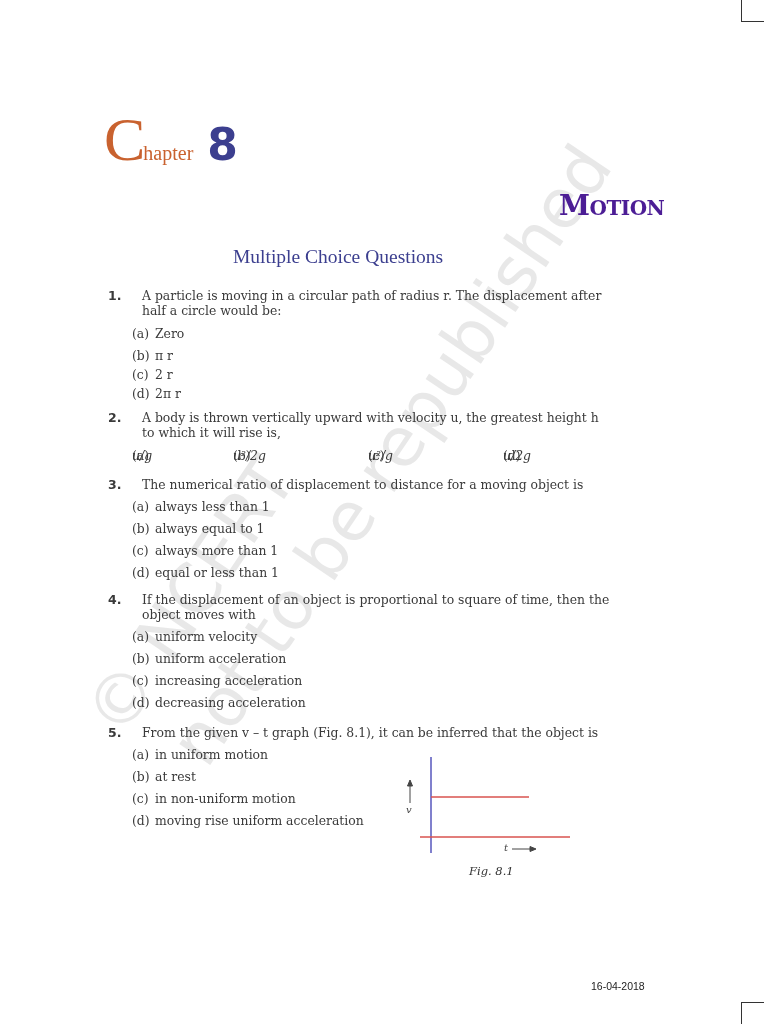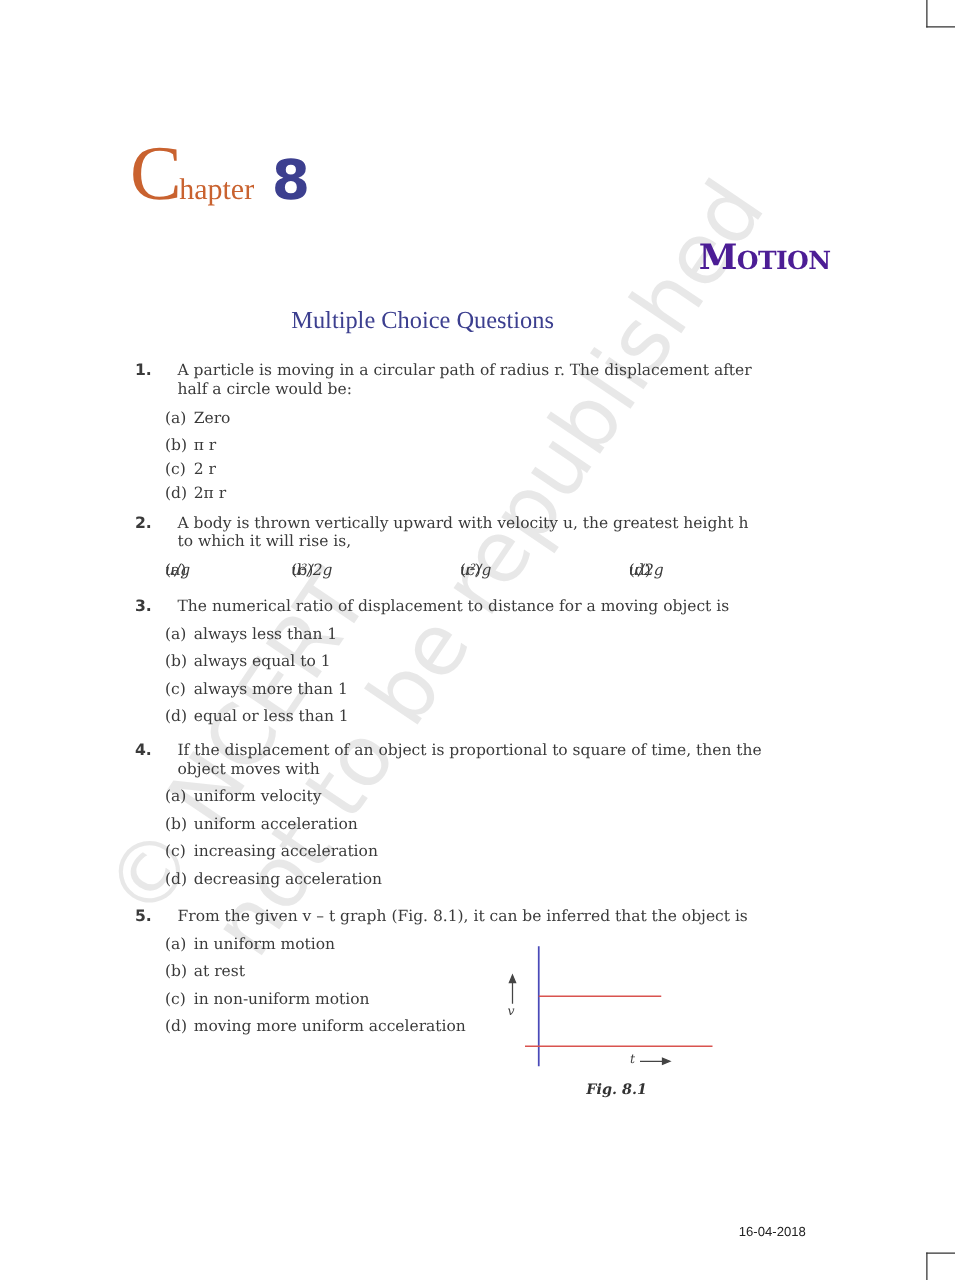--- a/index.html
+++ b/index.html
@@ -8,42 +8,42 @@
     background: #ffffff; color: #3a3a3a;
     font-family: "DejaVu Serif", "Liberation Serif", serif;
   }
   .crop-tr { position: absolute; left: 741px; top: 0; width: 23px; height: 22px;
     border-left: 1.5px solid #333; border-bottom: 1.5px solid #333; box-sizing: border-box; }
   .crop-br { position: absolute; left: 741px; top: 1002px; width: 23px; height: 22px;
     border-left: 1.5px solid #333; border-top: 1.5px solid #333; box-sizing: border-box; }
 
   .chapter { position: absolute; left: 104px; top: 108px; white-space: nowrap; }
   .chapter .big-c { font-family: "Liberation Serif", serif; color: #c9622f; font-size: 62px; line-height: 62px; }
-  .chapter .rest { font-family: "Liberation Serif", serif; color: #c9622f; font-size: 24px; margin-left: -2px; }
+  .chapter .rest { font-family: "Liberation Serif", serif; color: #c9622f; font-size: 20px; margin-left: -2px; }
   .chapter .num { font-family: "DejaVu Sans", sans-serif; font-weight: bold; color: #3c3f8f; font-size: 44px; margin-left: 14px; }
 
   .chapter-title { position: absolute; left: 559px; top: 190px; color: #4c1d95;
     font-family: "DejaVu Serif", serif; font-weight: bold; font-size: 28px; line-height: 32px;
     font-variant: small-caps; letter-spacing: -0.5px; }
 
   .section-heading { position: absolute; left: 233px; top: 246px; color: #3c3f8f;
     font-family: "Liberation Serif", serif; font-size: 19.5px; }
 
   .q { position: absolute; left: 108px; font-size: 12.4px; line-height: 15px; width: 500px; }
   .q .num { position: absolute; left: 0; top: 0; font-weight: bold; font-family: "DejaVu Sans", sans-serif; font-size: 12.5px; }
   .q .stem { margin-left: 34px; display: block; width: 470px; }
   .opts { margin-left: 24px; margin-top: 6px; }
   .opt { height: 22px; line-height: 15px; white-space: nowrap; }
   .opt .lbl { display: inline-block; width: 23px; }
   i.v { font-style: italic; }
   .row-opts { position: relative; height: 18px; margin-left: 24px; margin-top: 8px; }
   .row-opts span { position: absolute; top: 0; white-space: nowrap; }
 
   .fig { position: absolute; left: 400px; top: 755px; width: 180px; height: 130px; }
-  .fig-caption { position: absolute; left: 469px; top: 864px; font-weight: bold; font-style: italic;
+  .fig-caption { position: absolute; left: 469px; top: 864px; font-weight: normal; font-style: italic;
     font-size: 11.5px; font-family: "DejaVu Serif", serif; color: #333; }
 
   .footer-date { position: absolute; left: 591px; top: 980px; font-family: "Liberation Sans", sans-serif;
     font-size: 10.5px; color: #222; }
 
   .watermark { position: absolute; pointer-events: none; color: rgba(150,150,150,0.22);
     font-family: "DejaVu Sans", sans-serif; font-size: 68px; white-space: nowrap; transform-origin: left bottom; }
   .wm1 { left: 135px; top: 670px; transform: rotate(-56deg); }
   .wm2 { left: 220px; top: 700px; transform: rotate(-56deg); }
 </style>
@@ -108,21 +108,21 @@
   </div>
 </div>
 
 <div class="q" style="top:725px;">
   <span class="num">5.</span>
   <span class="stem">From the given v – t graph (Fig. 8.1), it can be inferred that the object is</span>
   <div class="opts" style="margin-top:7px;">
     <div class="opt"><span class="lbl">(a)</span><span>in uniform motion</span></div>
     <div class="opt"><span class="lbl">(b)</span><span>at rest</span></div>
     <div class="opt"><span class="lbl">(c)</span><span>in non-uniform motion</span></div>
-    <div class="opt"><span class="lbl">(d)</span><span>moving more uniform acceleration</span></div>
+    <div class="opt"><span class="lbl">(d)</span><span>moving rise uniform acceleration</span></div>
   </div>
 </div>
 
 <div class="fig">
   <svg width="180" height="110" viewBox="0 0 180 110">
     <line x1="31" y1="2" x2="31" y2="98" stroke="#4a4ab8" stroke-width="1.4"></line>
     <line x1="20" y1="82" x2="170" y2="82" stroke="#d9534f" stroke-width="1.3"></line>
     <line x1="31" y1="42" x2="129" y2="42" stroke="#d9534f" stroke-width="1.3"></line>
     <g stroke="#444" fill="#444">
       <line x1="10" y1="48" x2="10" y2="29" stroke-width="1"></line>

